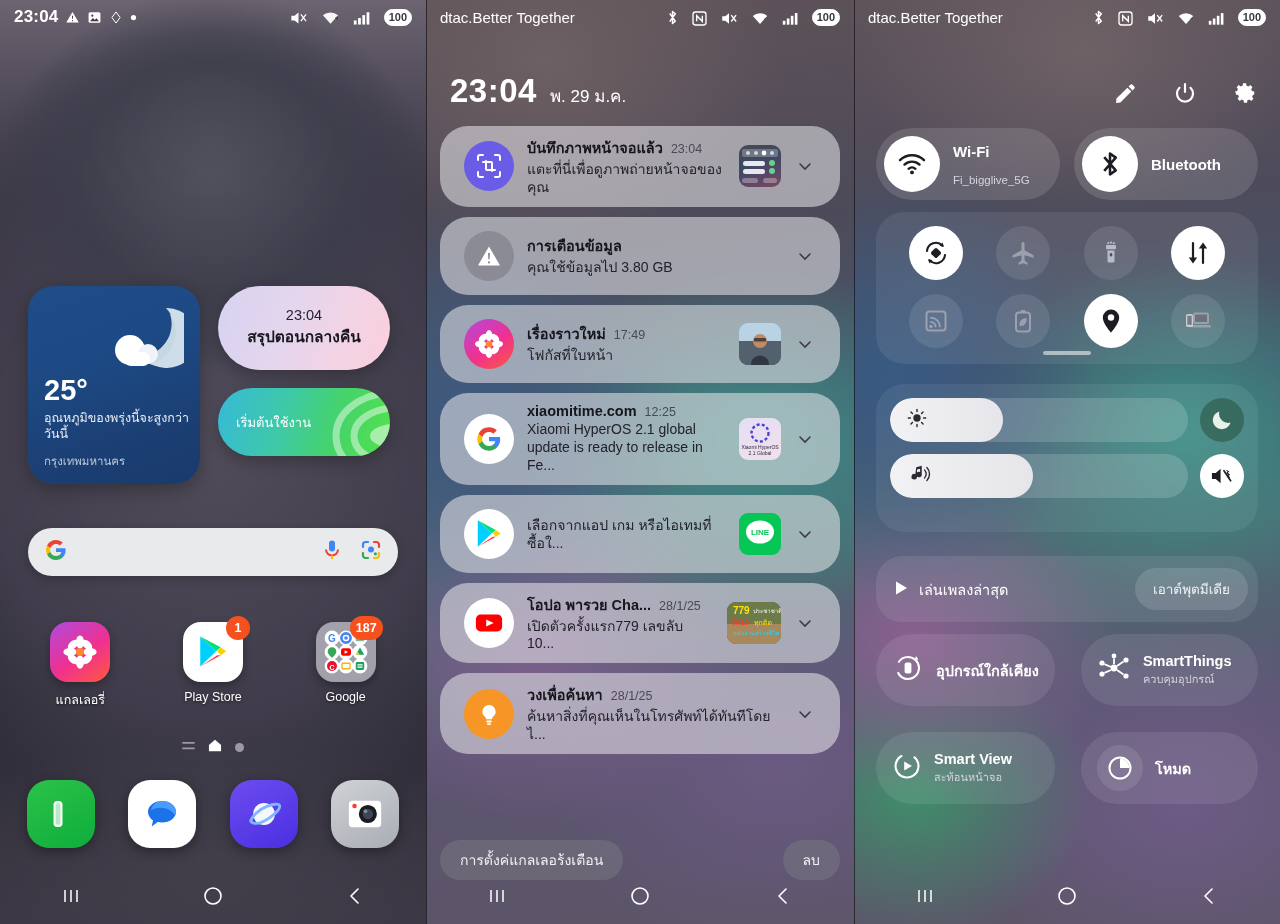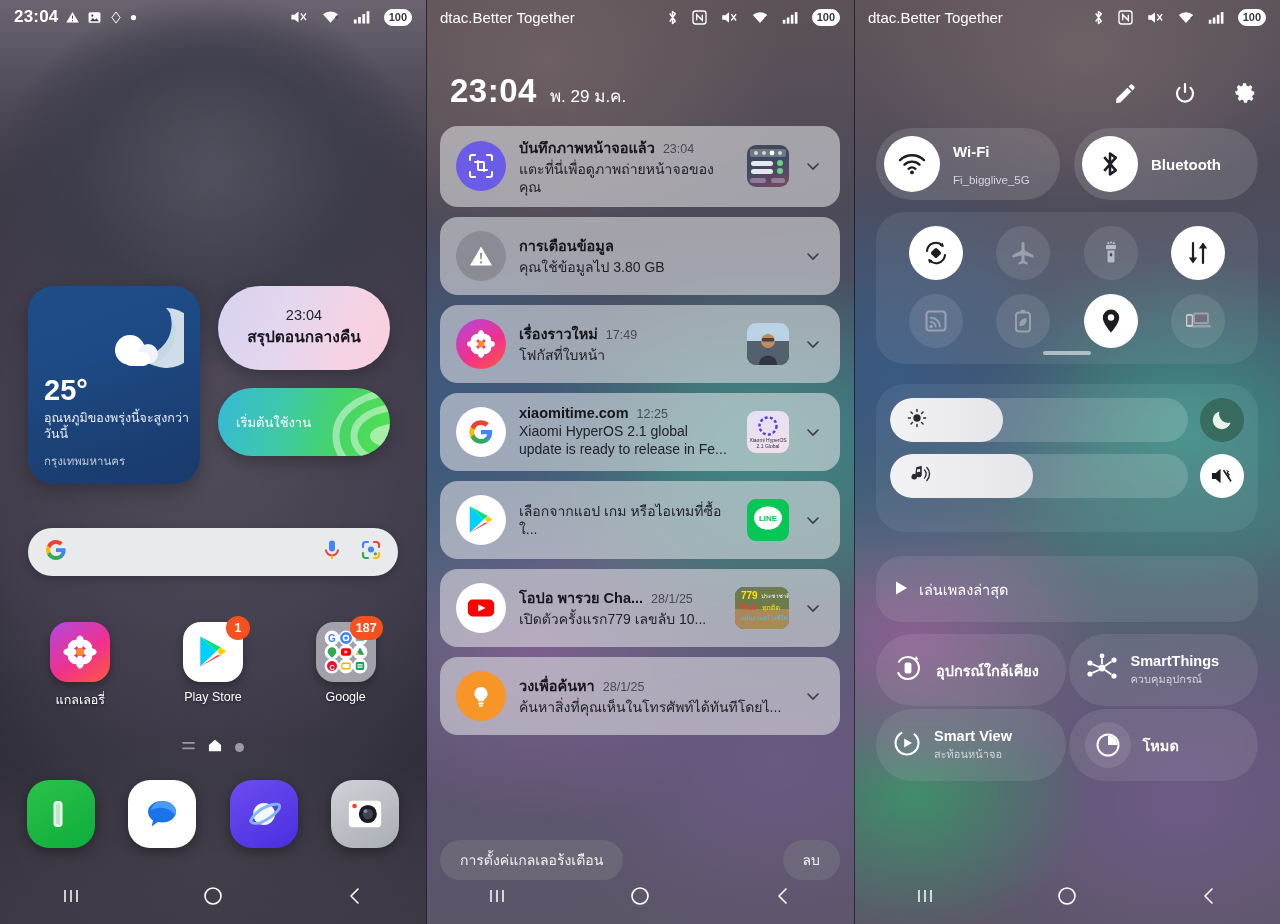--- a/index.html
+++ b/index.html
@@ -28,21 +28,21 @@
     pointer-events:none;
   }
 
   .statusbar {
     position:absolute; top:0; left:0; right:0; height:34px;
     display:flex; align-items:center; justify-content:space-between;
     padding: 0 14px; color:#fff; z-index: 5;
   }
   .sb-left { display:flex; align-items:center; gap:7px; }
   .sb-time { font-size:17px; font-weight:700; letter-spacing:0.2px; }
-  .sb-right { display:flex; align-items:center; gap:13px; }
+  .sb-right { display:flex; align-items:flex-end; gap:13px; }
   .sb-ic { display:inline-flex; align-items:center; }
   .batt-pill {
     border:1.6px solid #fff; border-radius:9px; padding:0 4px; height:17px;
     display:flex; align-items:center; font-size:11px; font-weight:700; color:#fff;
     background:#fff; color:#3a3744;
   }
   .carrier { font-size:15px; color:#fff; font-weight:400; }
 
   
   .widgets { position:absolute; top:286px; left:28px; width:372px; display:flex; gap:18px; }
@@ -118,24 +118,24 @@
       radial-gradient(ellipse 300px 260px at 110px 640px, #7e5f8e 0%, rgba(126,95,142,0) 72%),
       radial-gradient(ellipse 320px 260px at 350px 760px, #6a5a82 0%, rgba(106,90,130,0) 75%),
       linear-gradient(175deg, #5f5358 0%, #4d4a59 25%, #45566b 45%, #4b6a72 60%, #5b5470 80%, #5c5566 100%);
   }
   .shade-clock { position:absolute; left:24px; top:72px; display:flex; align-items:baseline; gap:13px; color:#fff; }
   .shade-time { font-size:33px; font-weight:700; letter-spacing:0.5px; }
   .shade-date { font-size:17px; font-weight:400; }
 
   .notif-list { position:absolute; left:14px; top:126px; width:400px; display:flex; flex-direction:column; gap:10px; }
   .notif {
-    position:relative; border-radius:18px; min-height:78px;
+    position:relative; border-radius:28px; min-height:78px;
     background: rgba(226,226,230,0.58);
     backdrop-filter: blur(14px);
-    display:flex; align-items:center; padding:10px 16px; gap:13px;
+    display:flex; align-items:center; padding:10px 24px; gap:13px;
   }
   .notif-icon { width:50px; height:50px; border-radius:50%; flex:none;
     display:flex; align-items:center; justify-content:center; overflow:hidden; }
   .notif-body { flex:1; min-width:0; }
   .notif-titleline { display:flex; align-items:baseline; gap:8px; }
   .notif-title { font-size:14.5px; font-weight:700; color:#16161c; white-space:nowrap; overflow:hidden; text-overflow:ellipsis; }
   .notif-time { font-size:12.5px; color:#4a4a55; flex:none; }
   .notif-text { font-size:14px; color:#22222a; margin-top:2px; line-height:1.28; }
   .notif-thumb { width:42px; height:42px; border-radius:9px; flex:none; overflow:hidden; position:relative; }
   .chev { flex:none; width:22px; display:flex; align-items:center; justify-content:center; color:#3b3b46; }
@@ -199,21 +199,21 @@
   .qs-media {
     position:absolute; left:22px; top:556px; width:382px; height:66px; border-radius:26px;
     background:rgba(255,255,255,0.09); backdrop-filter: blur(12px);
     display:flex; align-items:center; justify-content:space-between; padding:0 10px 0 18px;
   }
   .qs-media-left { display:flex; align-items:center; gap:10px; color:#fff; font-size:14.5px; }
   .qs-media-btn { height:42px; border-radius:21px; background:rgba(255,255,255,0.13);
     display:flex; align-items:center; padding:0 18px; color:#f0f0f4; font-size:13.5px; }
 
   .qs-devices { position:absolute; left:22px; top:634px; width:382px;
-    display:grid; grid-template-columns:1fr 1fr; gap:3px; }
+    display:grid; grid-template-columns:1fr 1fr; gap:26px; }
   .qs-dev { height:72px; border-radius:36px; background:rgba(255,255,255,0.09); backdrop-filter: blur(10px);
     display:flex; align-items:center; gap:12px; padding:0 16px; }
   .qs-dev-txt { min-width:0; }
   .qs-dev-title { font-size:14.5px; font-weight:700; color:#fff; white-space:nowrap; }
   .qs-dev-sub { font-size:11px; color:#d2d2dc; margin-top:1px; white-space:nowrap; }
   .qs-dev-circle { width:46px; height:46px; border-radius:50%; background:rgba(255,255,255,0.10);
     display:flex; align-items:center; justify-content:center; flex:none; }
 
   .divider-v { position:absolute; top:0; bottom:0; width:1px; background:rgba(0,0,0,0.55); z-index:20; }
 </style>
@@ -967,20 +967,21 @@
 
     <div class="qs-media">
       <div class="qs-media-left">
         <span>
           <svg width="15" height="16" viewBox="0 0 15 16">
               <path fill="#fff" d="M2 1.5 13 8 2 14.5z"></path>
             </svg>
         </span>
         <span>เล่นเพลงล่าสุด</span>
       </div>
+      <div class="qs-media-btn">เอาต์พุตมีเดีย</div>
     </div>
 
     <div class="qs-devices">
       <div class="qs-dev">
         <span>
           <svg width="32" height="32" viewBox="0 0 32 32">
               <circle cx="16" cy="16" r="11" fill="none" stroke="#fff" stroke-width="2" stroke-dasharray="30 10"></circle>
               <rect x="12.6" y="10.5" width="6.8" height="11" rx="2" fill="#fff"></rect>
               <path fill="#fff" d="m24 4 2.4 3.4L22.6 8z"></path>
             </svg>

